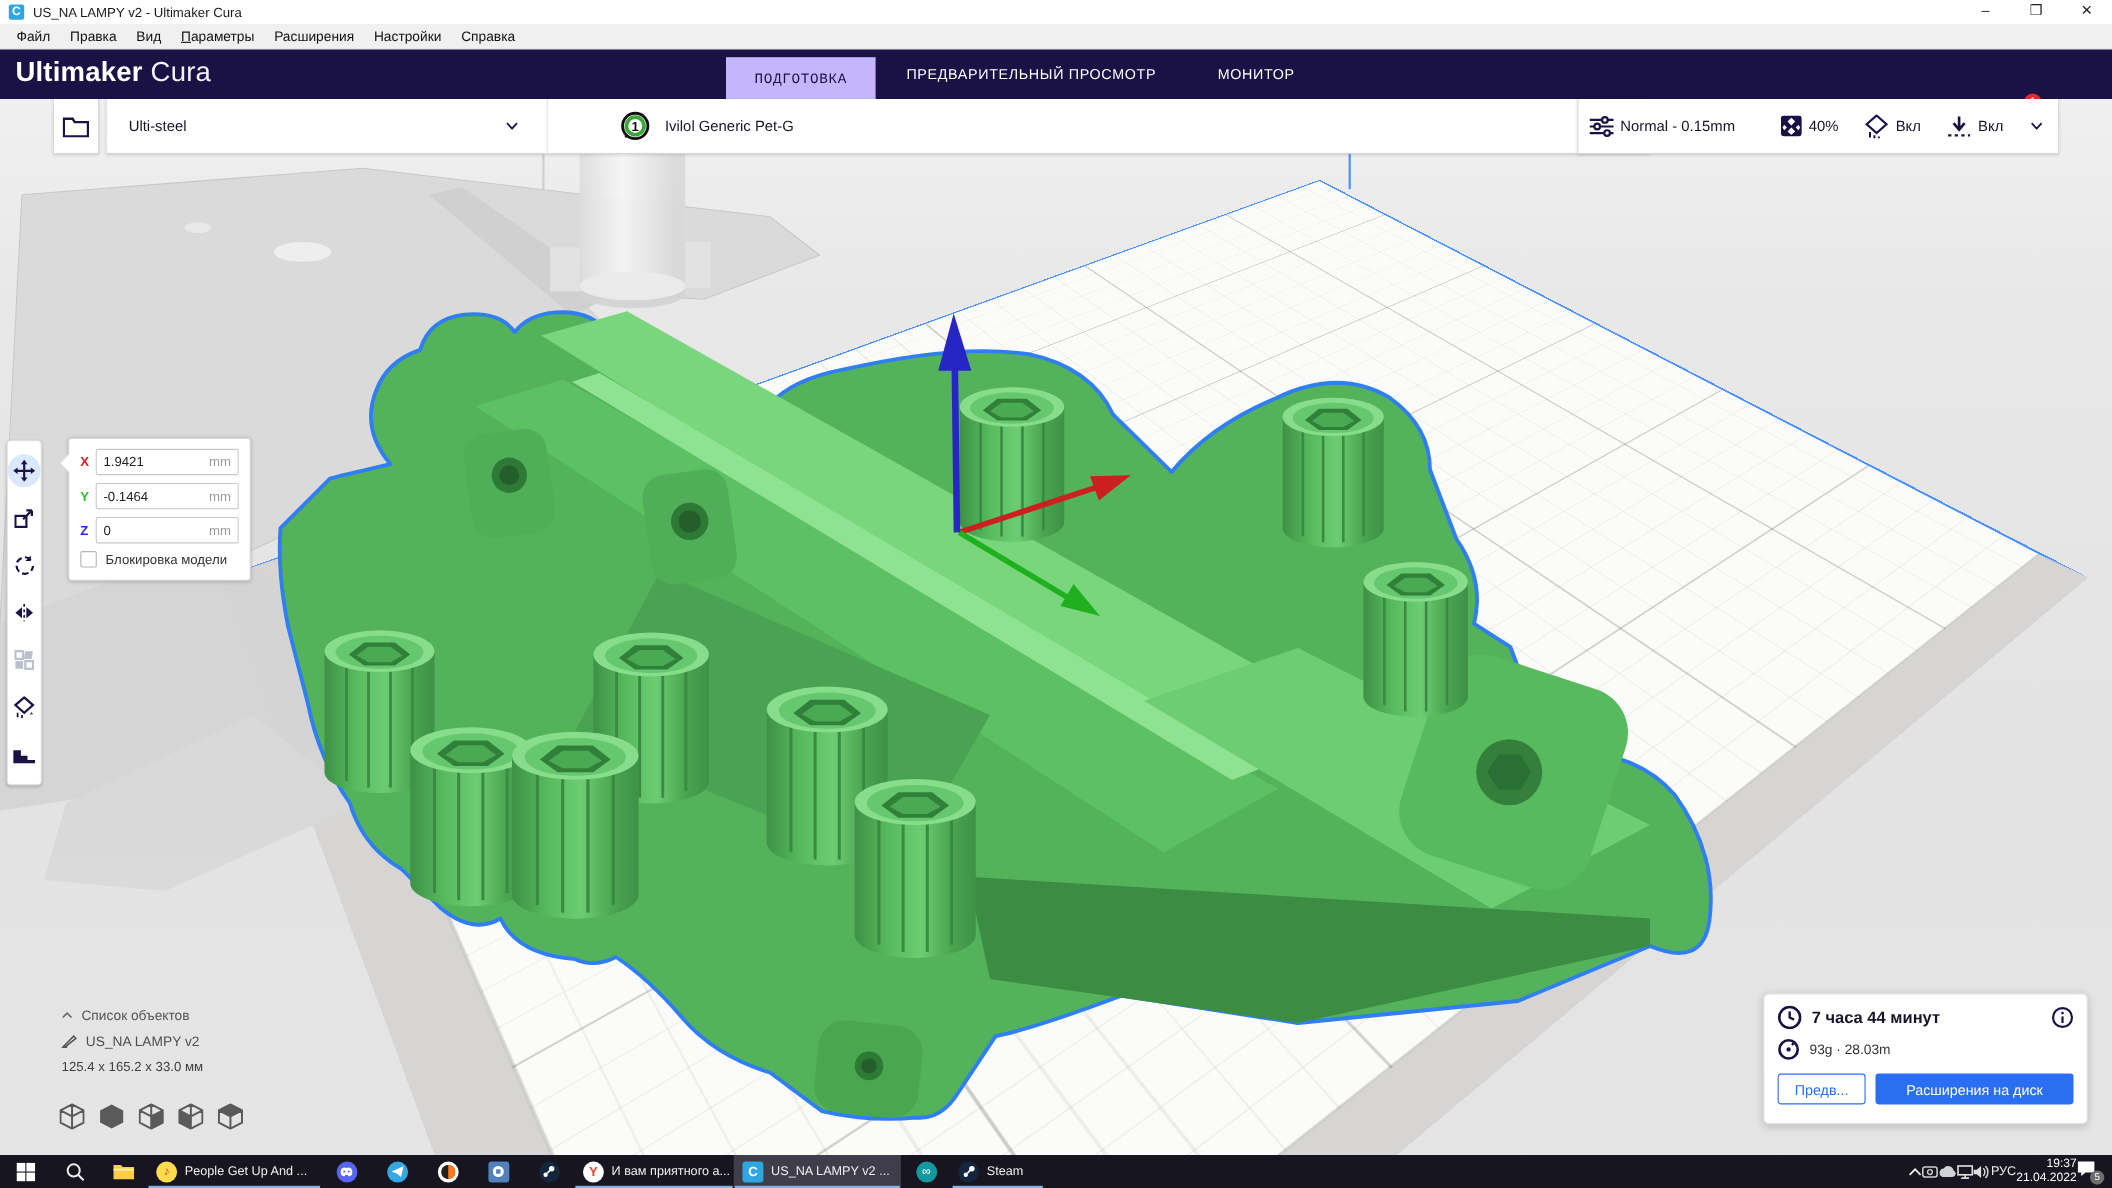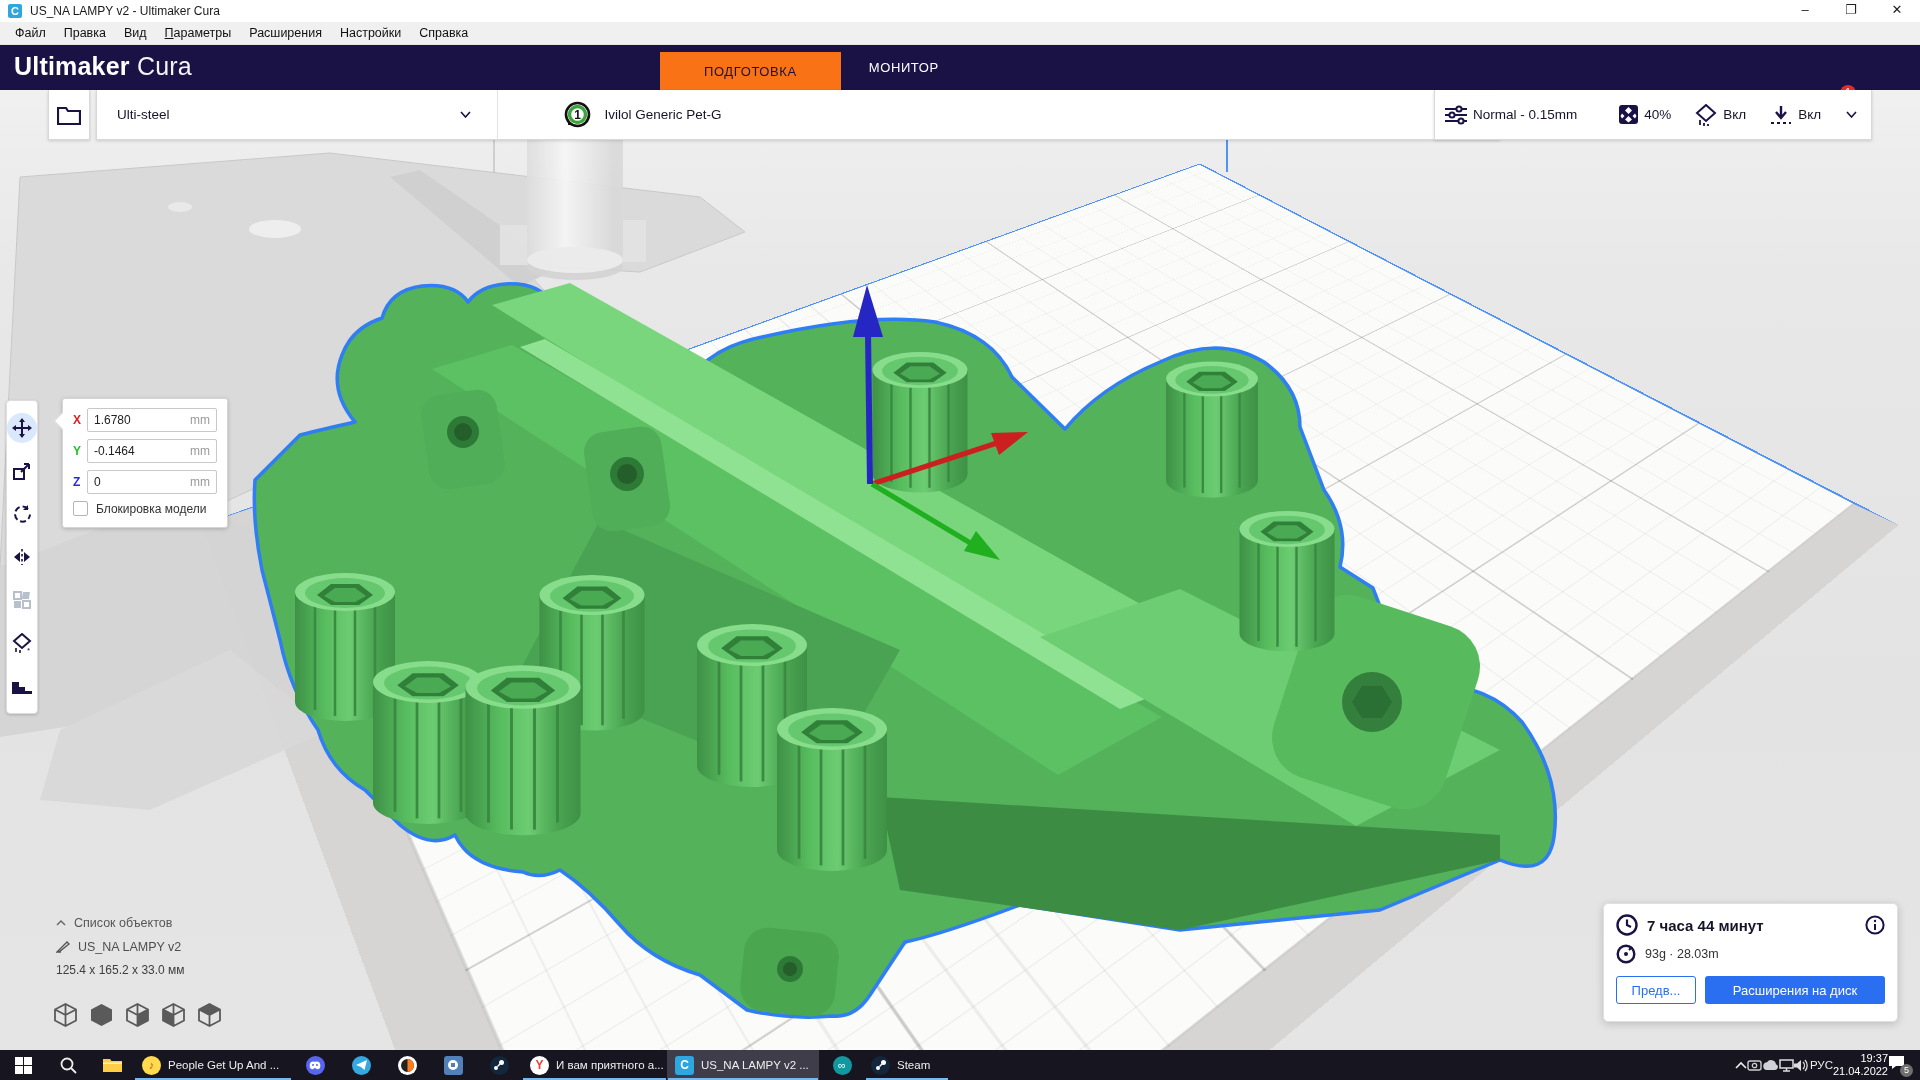--- a/index.html
+++ b/index.html
@@ -16,21 +16,21 @@
   .menu-item { font-size:12.5px; color:#111; padding:2px 7px; }
   .menu-item u { text-decoration:underline; }
 
   
   #header { position:absolute; left:0; top:45px; width:1920px; height:45px; background:#1a1145; }
   #brand { position:absolute; left:14px; top:7px; color:#fff; font-size:25px; letter-spacing:.2px; }
   #brand b { font-weight:bold; }
   #brand span.light { font-weight:300; opacity:.95; }
   #stage-tabs { position:absolute; left:660px; top:0; height:45px; display:flex; align-items:stretch; }
   .stage-tab { color:#fff; font-size:13px; letter-spacing:.6px; display:flex; align-items:center; padding:0 28px; }
-  .stage-tab.active { background:#f97316; color:#1a1145; margin-top:7px; padding:0 44px; }
+  .stage-tab.active { background:#c4b5fd; color:#1a1145; margin-top:7px; padding:0 26px;font-family:Liberation Mono, monospace; }
   #marketplace { position:absolute; left:1786px; top:56px; width:64px; height:24px; border:1px solid #fff; border-radius:2px; color:#fff; font-size:12.5px; text-align:center; line-height:22px; }
   #mk-badge { position:absolute; left:1840px; top:40px; width:16px; height:16px; border-radius:50%; background:#e32a2a; color:#fff; font-size:10px; text-align:center; line-height:16px; }
   #avatar { position:absolute; left:1872px; top:53px; width:28px; height:28px; border:2px solid #fff; border-radius:50%; color:#fff; font-size:14px; font-weight:bold; text-align:center; line-height:24px; }
 
   
   .card { position:absolute; top:90px; height:50px; background:#fff; border:1px solid #d8d8d8; border-top:none; box-shadow:0 1px 3px rgba(0,0,0,.15); display:flex; align-items:center; }
   #card-open { left:48px; width:42px; justify-content:center; }
   #card-config { left:96px; width:1404px; }
   #card-settings { left:1434px; width:438px; }
   .cfg-text { font-size:13.5px; color:#15152a; }
@@ -120,20 +120,21 @@
   <div class="menu-item">Справка</div>
 </div>
 
 <div id="header">
   <div id="brand">
     <b>Ultimaker</b>
     <span class="light">Cura</span>
   </div>
   <div id="stage-tabs">
     <div class="stage-tab active">ПОДГОТОВКА</div>
+    <div class="stage-tab">ПРЕДВАРИТЕЛЬНЫЙ ПРОСМОТР</div>
     <div class="stage-tab">МОНИТОР</div>
   </div>
   <div id="marketplace">Магазин</div>
   <div id="mk-badge">1</div>
   <div id="avatar">P</div>
 </div>
 
 <div id="viewport">
   <div id="plate-space">
     <div id="plate"></div>
@@ -386,21 +387,21 @@
       <path d="M0,18 V6 h7 v5 h6 v4 h7 v3 z" fill="#1a1145"></path>
     </svg>
   </div>
 </div>
 
 <div id="pospanel">
   <div class="notch"></div>
   <div class="posrow">
     <div class="axis-l" style="color:#e02020">X</div>
     <div class="posfield">
-      <span>1.6780</span>
+      <span>1.9421</span>
       <span class="u">mm</span>
     </div>
   </div>
   <div class="posrow">
     <div class="axis-l" style="color:#28c028">Y</div>
     <div class="posfield">
       <span>-0.1464</span>
       <span class="u">mm</span>
     </div>
   </div>

